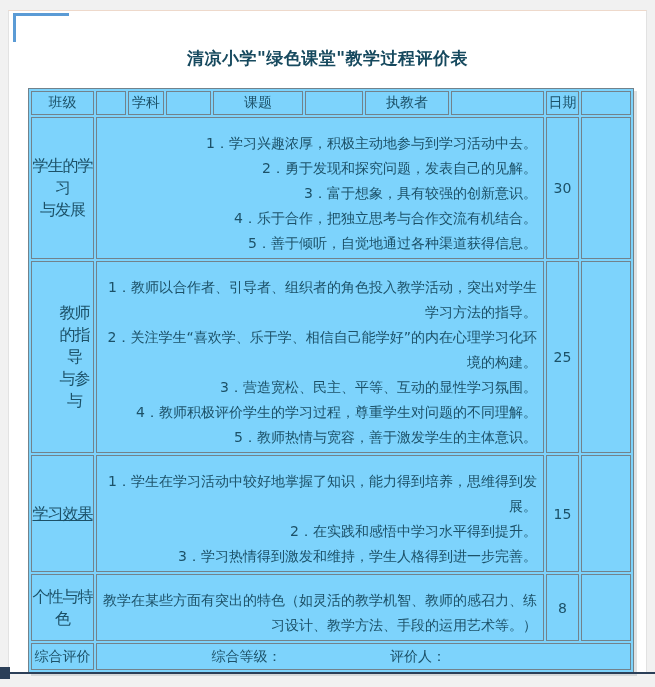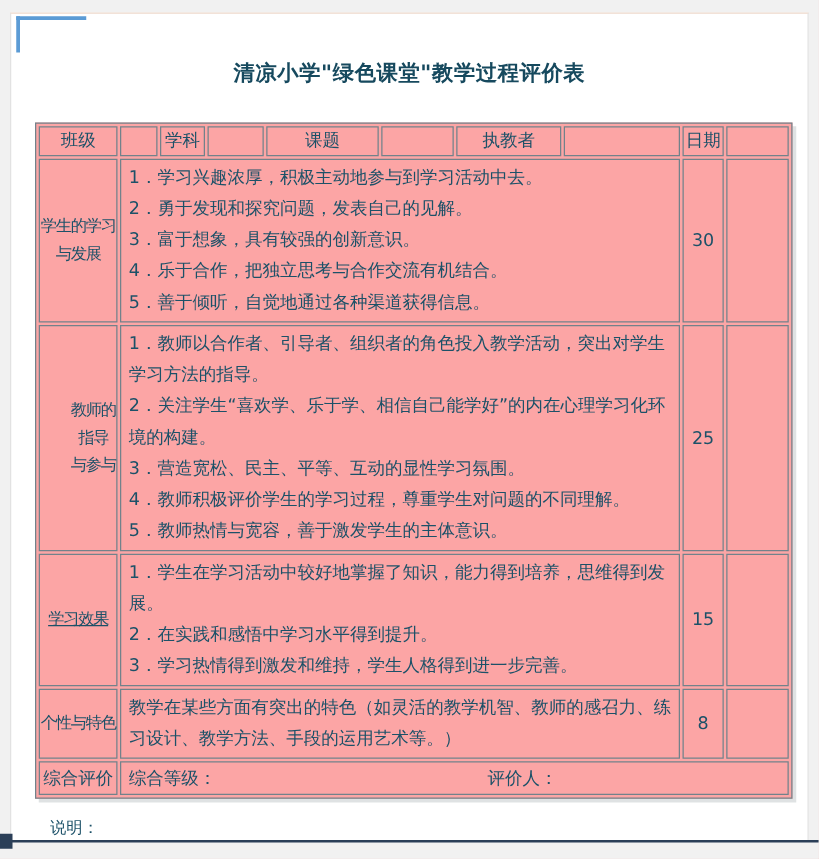--- a/index.html
+++ b/index.html
@@ -27,56 +27,56 @@
   }
   .doc-title {
     margin-top: 36px;
     text-align: center;
     font-size: 17px;
     font-weight: bold;
     color: #16495e;
     letter-spacing: 0.5px;
   }
   table.eval {
-    margin: 28px 0 0 19px;
+    margin: 18px 0 0 19px;
     width: 604px;
     table-layout: fixed;
     border-collapse: separate;
     border-spacing: 2px;
     border: 1px solid #72828b;
     box-shadow: 3px 3px 0 rgba(150,158,163,0.30);
-    background: #fca5a5;
+    background: #7dd3fc;
   }
   td {
     border: 1px solid #72828b;
     color: #1c5168;
     font-size: 14px;
     vertical-align: middle;
   }
   td.center { text-align: center; }
   tr.row-head td, tr.row-cols td { height: 24px; }
   td.cat {
     text-align: center;
     white-space: pre-line;
-    font-size: 13px;
+    font-size: 16px;
     letter-spacing: -1px;
     line-height: 22px;
   }
   td.points {
-    padding: 2px 6px 2px 6px;
+    padding: 13px 6px 2px 6px;
     line-height: 25px;
     white-space: pre-wrap;
-    text-align: left;
+    text-align: right;
   }
   td.h-s1 { height: 127px; }
   td.h-s2 { height: 153px; padding-left: 24px; }
   td.h-s3 { height: 75px; text-decoration: underline; }
   td.h-s4 { height: 50px; }
   tr.row-summary td { height: 27px; font-family: Liberation Mono, monospace; }
-  .summary-flex { display: flex; align-items: center; padding-left: 6px; }
+  .summary-flex { display: flex; align-items: center; padding-left: 6px; text-align: center; }
   .summary-flex .grade { flex: 0 0 287px; }
   .notes {
     margin: 14px 0 0 22px;
     color: #1c5168;
     font-size: 13px;
     line-height: 20px;
   }
   .notes .notes-title { padding-left: 9px; }
   .bottom-line {
     position: absolute;

